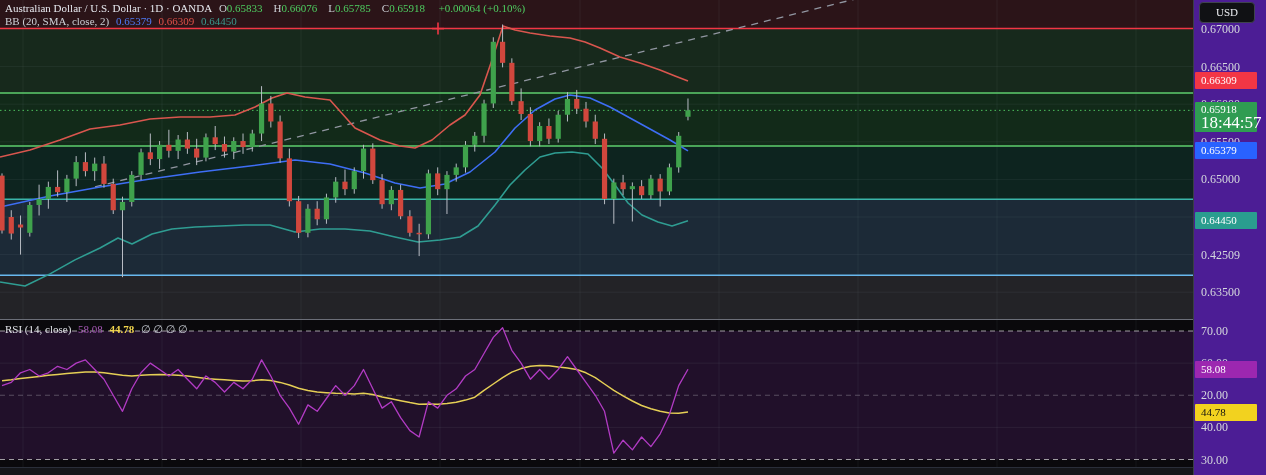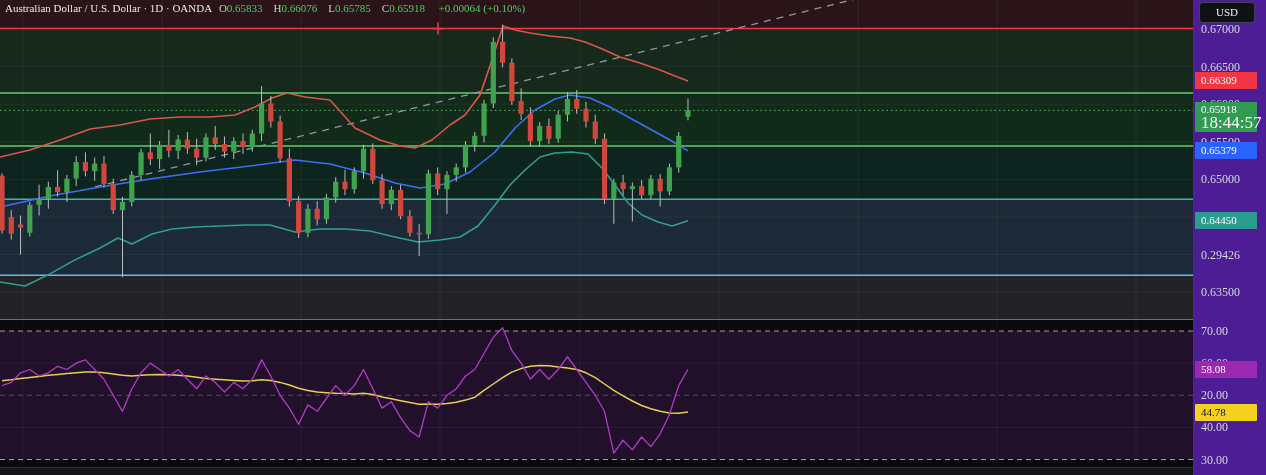--- a/index.html
+++ b/index.html
@@ -249,31 +249,43 @@
   <div class="divider" id="divider-panes" style="top:319px"></div>
   <div class="divider" id="divider-bottom"></div>
   <div id="time-strip"></div>
 
   <div class="legend" id="legend-row1">
     <span>Australian Dollar / U.S. Dollar · 1D · OANDA</span>
     <span><span class="ohlc-k">O</span><span class="ohlc-v">0.65833</span></span><span><span class="ohlc-k">H</span><span class="ohlc-v">0.66076</span></span><span><span class="ohlc-k">L</span><span class="ohlc-v">0.65785</span></span><span><span class="ohlc-k">C</span><span class="ohlc-v">0.65918</span></span>
     <span class="v-green">+0.00064 (+0.10%)</span>
   </div>
 
-
+  <div class="legend" id="legend-row2">
+    <span>BB (20, SMA, close, 2)</span>
+    <span class="bb-basis">0.65379</span>
+    <span class="bb-upper">0.66309</span>
+    <span class="bb-lower">0.64450</span>
+  </div>
+
+  <div class="legend" id="legend-rsi">
+    <span>RSI (14, close)</span>
+    <span class="rsi-val">58.08</span>
+    <span class="rsi-ma">44.78</span>
+    <span class="rsi-empty">∅  ∅  ∅  ∅</span>
+  </div>
 
   <div id="axis-panel">
     <div id="usd-button">USD</div>
   <div class="axis-label" style="top: 22px;">0.67000</div>
       <div class="axis-label" style="top: 59.6px;">0.66500</div>
       <div class="axis-label" style="top: 97.2px;">0.66000</div>
       <div class="axis-label" style="top: 134.8px;">0.65500</div>
       <div class="axis-label" style="top: 172.4px;">0.65000</div>
       <div class="axis-label" style="top: 210px;">0.64500</div>
-      <div class="axis-label" style="top: 247.6px;">0.29426</div>
+      <div class="axis-label" style="top: 247.6px;">0.42509</div>
       <div class="axis-label" style="top: 285.2px;">0.63500</div>
       <div class="price-badge" style="top: 72.4632px; background: rgb(242, 54, 69); color: rgb(255, 255, 255);">0.66309</div>
       <div class="price-badge" style="top: 102.366px; background: rgb(47, 156, 82); color: rgb(255, 255, 255); height: 30px; line-height: 15px;">0.65918<span class="badge-time">18:44:57</span></div>
       <div class="price-badge" style="top: 142.399px; background: rgb(41, 98, 255); color: rgb(255, 255, 255);">0.65379</div>
       <div class="price-badge" style="top: 212.26px; background: rgb(42, 157, 143); color: rgb(255, 255, 255);">0.64450</div>
       <div class="axis-label" style="top: 324px;">70.00</div>
       <div class="axis-label" style="top: 356.125px;">60.00</div>
       <div class="axis-label" style="top: 388.25px;">20.00</div>
       <div class="axis-label" style="top: 420.375px;">40.00</div>
       <div class="axis-label" style="top: 452.5px;">30.00</div>

